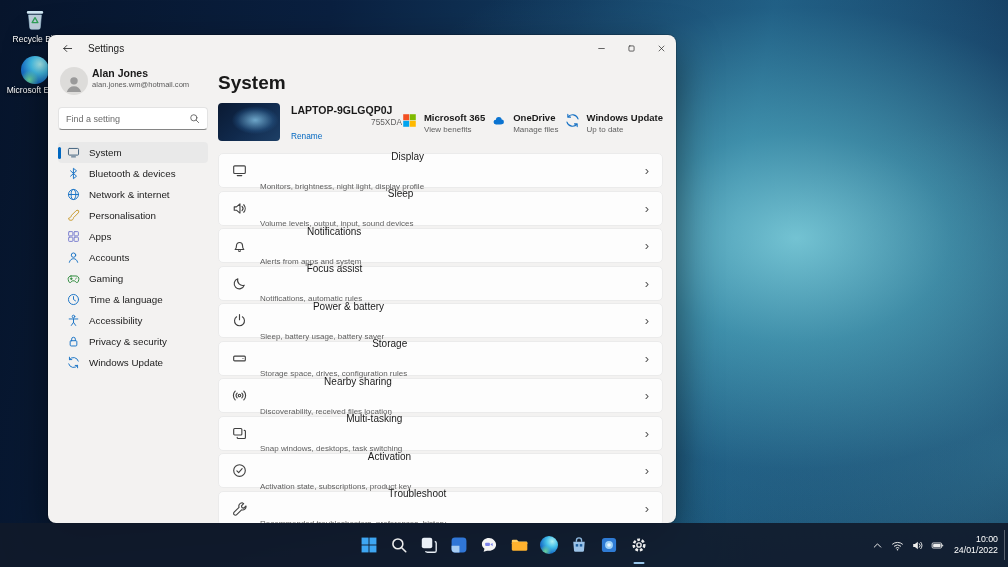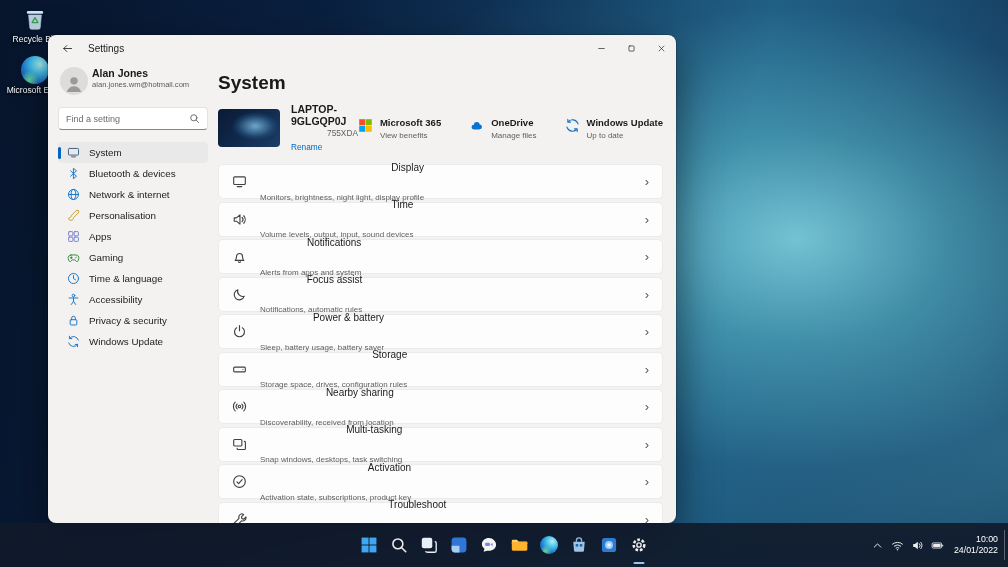--- a/index.html
+++ b/index.html
@@ -67,21 +67,21 @@
   .content { flex: 1; min-width: 0; padding-right: 13px; display: flex; flex-direction: column; overflow: hidden; }
   .page-title { font-size: 19px; line-height: 1; font-weight: bold; color: #191919; margin-top: 12px; }
   .device-row { display: flex; align-items: center; margin-top: 11px; }
   .device-thumb { width: 62px; height: 38px; border-radius: 4px; flex: none;
     background: radial-gradient(30px 18px at 60% 45%, rgba(120,180,215,0.9), rgba(40,90,140,0.4) 60%, rgba(10,25,50,0) 78%),
                 linear-gradient(135deg, #0a1a33 0%, #10294c 50%, #1d3f66 100%); }
   .device-info { margin-left: 11px; width: 132px; }
   .device-name { font-size: 10.5px; font-weight: bold; color: #191919; }
   .device-model { font-size: 8.3px; color: #5f5f5f; margin-top: 1px; text-align: right; }
   .device-rename { font-size: 8.3px; color: var(--accent); margin-top: 4px; cursor: pointer; }
-  .quick-links { margin-left: auto; display: flex; align-items: flex-start; gap: 28px; padding-top: 2px; }
+  .quick-links { margin-left: auto; display: flex; align-items: flex-start; gap: 6px; padding-top: 2px; }
   .quick-link { display: flex; gap: 7px; cursor: pointer; }
   .ql-ic { width: 15px; height: 15px; flex: none; margin-top: 1px; }
   .ql-title { font-size: 9.5px; font-weight: bold; color: #191919; white-space: nowrap; }
   .ql-sub { font-size: 8px; color: #5f5f5f; margin-top: 2.5px; white-space: nowrap; }
 
   .settings-list { margin-top: 12px; }
   .settings-row { height: 35px; background: #fdfdfd; border: 1px solid #ebebeb; border-radius: 5px; margin-bottom: 2.5px; display: flex; align-items: center; padding: 0 13px; cursor: pointer; }
   .row-icon { width: 15px; height: 15px; color: #404040; flex: none; margin-right: 13px; }
   .row-title { font-size: 10px; color: #191919; text-align: right; }
   .row-sub { font-size: 8px; color: #5f5f5f; margin-top: 20px; }
@@ -213,20 +213,29 @@
                 <svg viewBox="0 0 16 16" fill="none" stroke="currentColor" stroke-width="1.2" stroke-linecap="round" stroke-linejoin="round">
                   <rect x="2" y="2" width="5.2" height="5.2" rx="0.8"></rect>
                   <rect x="8.8" y="2" width="5.2" height="5.2" rx="0.8"></rect>
                   <rect x="2" y="8.8" width="5.2" height="5.2" rx="0.8"></rect>
                   <rect x="8.8" y="8.8" width="5.2" height="5.2" rx="0.8"></rect>
                 </svg>
               </span>
               <span class="nav-label">Apps</span>
             </div>
             <div class="nav-item">
+              <span class="icon nav-ic" style="color:#1b74c5">
+                <svg viewBox="0 0 16 16" fill="none" stroke="currentColor" stroke-width="1.2" stroke-linecap="round" stroke-linejoin="round">
+                  <circle cx="8" cy="5.1" r="2.7"></circle>
+                  <path d="M2.9 13.9c.7-2.9 2.7-4.4 5.1-4.4s4.4 1.5 5.1 4.4"></path>
+                </svg>
+              </span>
+              <span class="nav-label">Accounts</span>
+            </div>
+            <div class="nav-item">
               <span class="icon nav-ic" style="color:#2e8b3d">
                 <svg viewBox="0 0 16 16" fill="none" stroke="currentColor" stroke-width="1.2" stroke-linecap="round" stroke-linejoin="round">
                   <path d="M4.9 4.9h6.2a3.5 3.5 0 013.4 4.4l-.6 2.3a1.8 1.8 0 01-3.2.6L9.5 10.9h-3L5.3 12.2a1.8 1.8 0 01-3.2-.6l-.6-2.3A3.5 3.5 0 014.9 4.9z"></path>
                   <path d="M5.3 7.1v2.4M4.1 8.3h2.4M10.6 8.7h.01M12 7.5h.01"></path>
                 </svg>
               </span>
               <span class="nav-label">Gaming</span>
             </div>
             <div class="nav-item">
               <span class="icon nav-ic" style="color:#1b74c5">
@@ -332,21 +341,21 @@
               <span class="row-chevron">›</span>
             </div>
             <div class="settings-row">
               <span class="icon row-icon">
                 <svg viewBox="0 0 16 16" fill="none" stroke="currentColor" stroke-width="1.2" stroke-linecap="round" stroke-linejoin="round">
                   <path d="M2.4 6.2h2.3L8.5 3.1v9.8L4.7 9.8H2.4z"></path>
                   <path d="M10.7 5.7a3.3 3.3 0 010 4.6M12.5 4a5.9 5.9 0 010 8"></path>
                 </svg>
               </span>
               <div class="row-text">
-                <div class="row-title">Time</div>
+                <div class="row-title">Sleep</div>
                 <div class="row-sub">Volume levels, output, input, sound devices</div>
               </div>
               <span class="row-chevron">›</span>
             </div>
             <div class="settings-row">
               <span class="icon row-icon">
                 <svg viewBox="0 0 16 16" fill="none" stroke="currentColor" stroke-width="1.2" stroke-linecap="round" stroke-linejoin="round">
                   <path d="M3.4 12.2c.9-.9 1.4-1.7 1.4-4.2a3.2 3.2 0 016.4 0c0 2.5.5 3.3 1.4 4.2z"></path>
                   <path d="M6.9 13.7a1.2 1.2 0 002.2 0"></path>
                 </svg>
@@ -396,21 +405,21 @@
             </div>
             <div class="settings-row">
               <span class="icon row-icon">
                 <svg viewBox="0 0 16 16" fill="none" stroke="currentColor" stroke-width="1.2" stroke-linecap="round" stroke-linejoin="round">
                   <circle cx="8" cy="8" r="1.3"></circle>
                   <path d="M5.5 10.5a3.6 3.6 0 010-5M10.5 5.5a3.6 3.6 0 010 5M3.4 12.6a6.5 6.5 0 010-9.2M12.6 3.4a6.5 6.5 0 010 9.2"></path>
                 </svg>
               </span>
               <div class="row-text">
                 <div class="row-title">Nearby sharing</div>
-                <div class="row-sub">Discoverability, received from location</div>
+                <div class="row-sub">Discoverability, received files location</div>
               </div>
               <span class="row-chevron">›</span>
             </div>
             <div class="settings-row">
               <span class="icon row-icon">
                 <svg viewBox="0 0 16 16" fill="none" stroke="currentColor" stroke-width="1.2" stroke-linecap="round" stroke-linejoin="round">
                   <rect x="1.8" y="2.7" width="8.7" height="6.9" rx="1"></rect>
                   <path d="M13.1 4.7h.2a1 1 0 011 1v6.6a1 1 0 01-1 1H6.5a1 1 0 01-1-1v-.2"></path>
                 </svg>
               </span>

